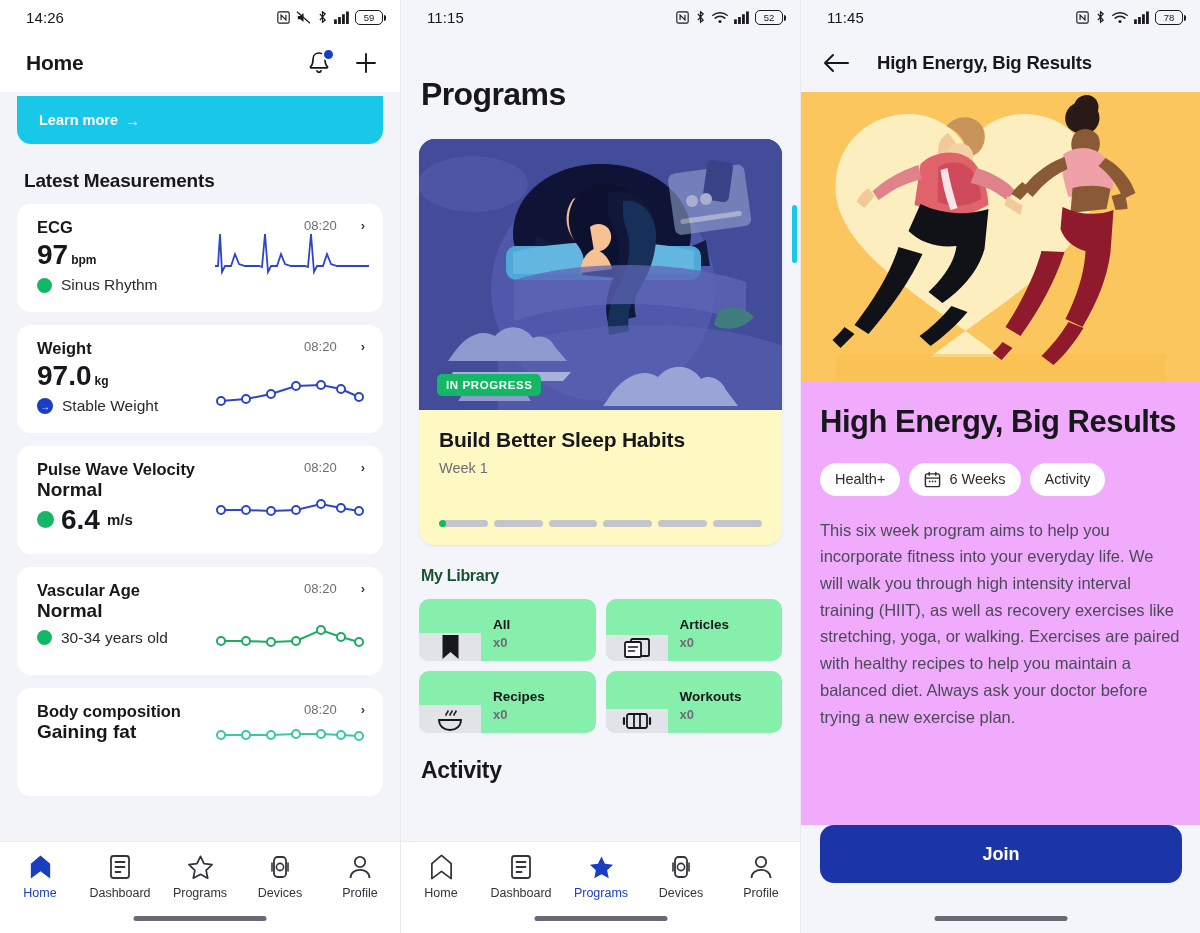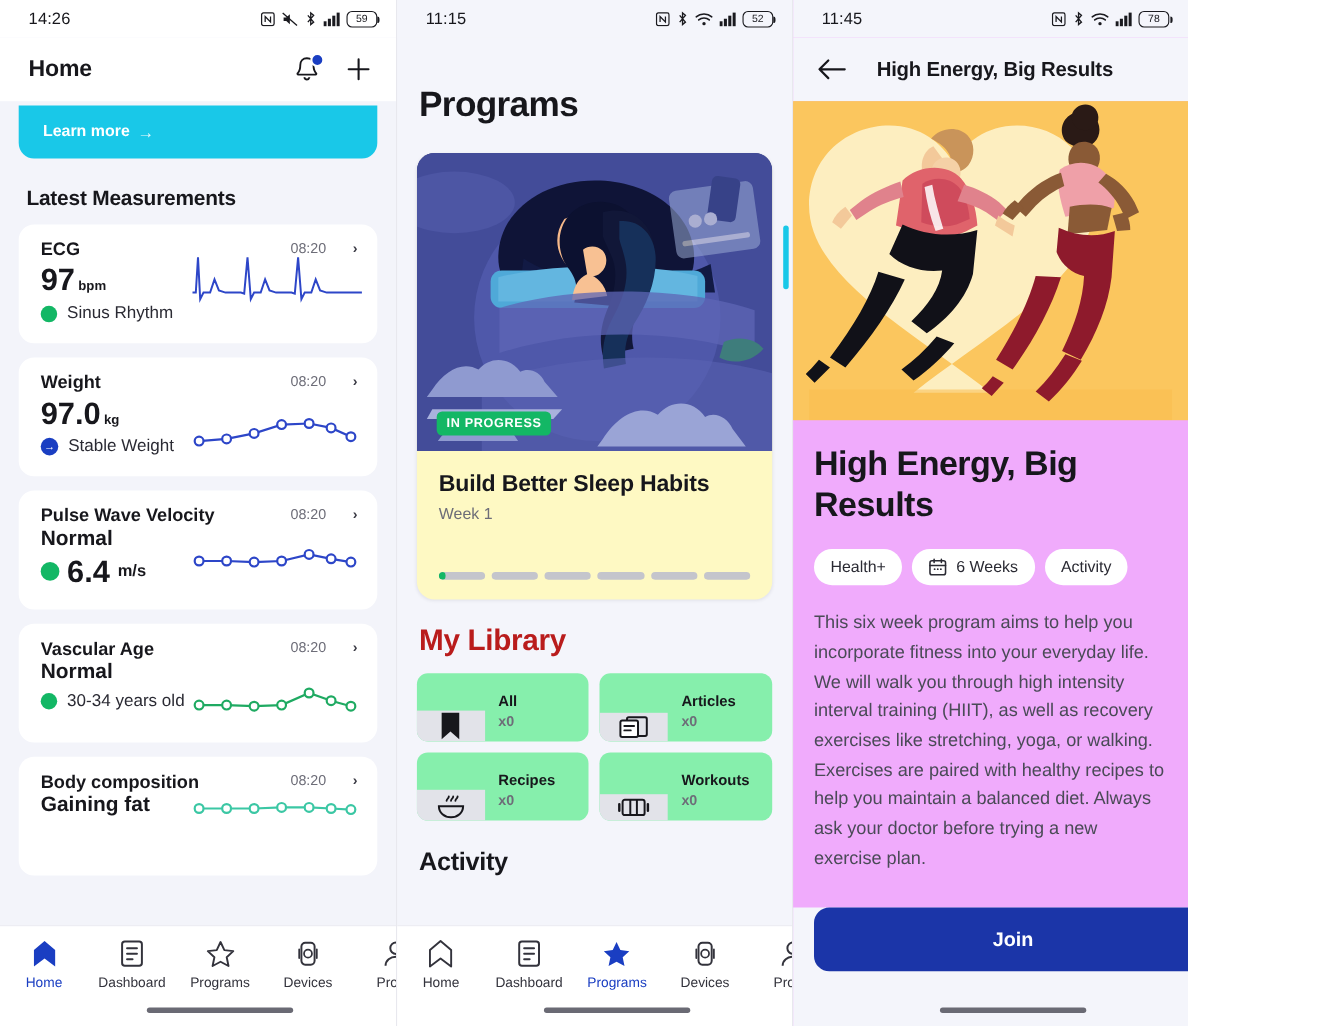--- a/index.html
+++ b/index.html
@@ -2,21 +2,21 @@
 <html><head>
 <meta charset="utf-8">
 <style>
   * { box-sizing: border-box; margin: 0; padding: 0; }
   html, body {
     width: 1200px; height: 933px;
     font-family: "Liberation Sans", sans-serif;
     background: #ffffff;
     overflow: hidden;
   }
-  .screens { display: flex; width: 1080px; height: 933px; }
+  .screens { display: flex; width: 1200px; height: 933px; }
   .screen {
     width: 400px; height: 933px;
     position: relative;
     overflow: hidden;
     background: #f4f5fb;
   }
   .screen.s1 { background: #f3f4fa; }
   .screen.s2 { background: #f4f5fb; border-left: 1px solid #e8e8ee; }
   .screen.s3 { background: #f0abfc; border-left: 1px solid #e8e8ee; }
 
@@ -117,21 +117,21 @@
     font-size: 11.5px; font-weight: 700; letter-spacing: .6px;
     padding: 5px 9px; border-radius: 5px;
   }
   .prog-body { padding: 18px 20px 0; }
   .prog-name { font-size: 21px; font-weight: 700; color: #17171c; letter-spacing: -.2px; }
   .prog-week { font-size: 14.5px; color: #6d6d78; margin-top: 8px; }
   .prog-bars { display: flex; gap: 6px; padding: 44px 20px 18px; }
   .pbar { flex: 1; height: 7px; border-radius: 4px; background: #c4c5cc; overflow: hidden; }
   .pbar span { display: block; height: 100%; background: #13b765; border-radius: 4px; }
 
-  .lib-title { font-size: 27px; font-weight: 700; color: #b91c1c; padding: 22px 20px 14px; letter-spacing: -.3px; }
+  .lib-title { font-size: 16px; font-weight: 700; color: #14532d; padding: 22px 20px 14px; letter-spacing: -.3px; }
   .lib-grid { display: grid; grid-template-columns: 1fr 1fr; gap: 10px; padding: 0 18px; }
   .lib-item {
     display: flex; align-items: flex-end; border-radius: 10px; overflow: hidden;
     background: #86efac; min-height: 62px; font-weight: bold;
   }
   .lib-icon {
     width: 62px; background: #e2e3e9; display: flex; align-items: center; justify-content: center; flex: none;
   }
   .lib-text { padding: 11px 12px; display: flex; flex-direction: column; justify-content: center; gap: 3px; }
   .lib-label { font-size: 13.5px; color: #17171c; }

